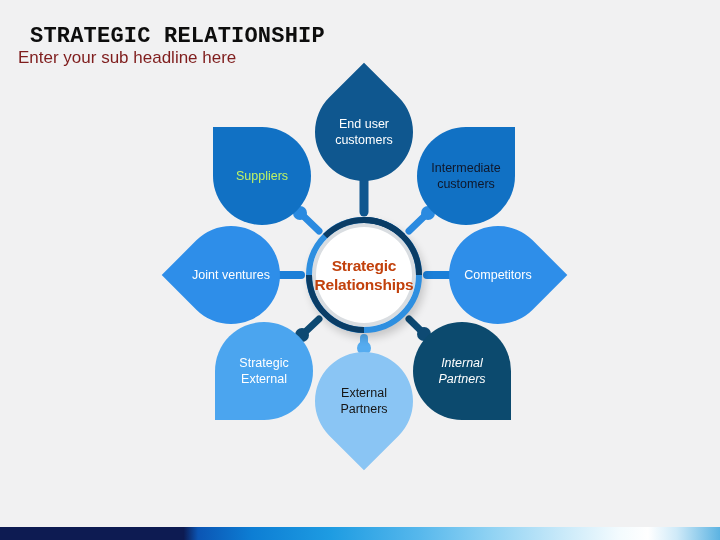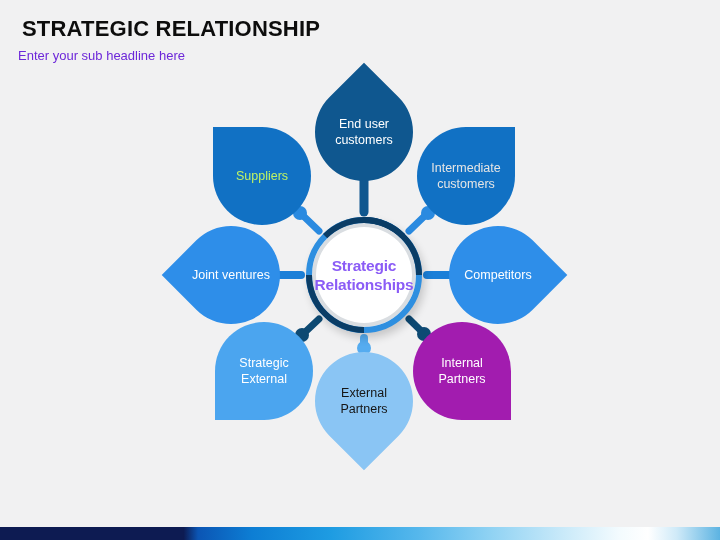--- a/index.html
+++ b/index.html
@@ -1,21 +1,21 @@
 <!DOCTYPE html>
 <html><head>
 <meta charset="utf-8">
 <style>
   html,body{margin:0;padding:0;}
   body{width:720px;height:540px;overflow:hidden;font-family:"Liberation Sans",sans-serif;}
   .stage{position:relative;width:720px;height:540px;background:#f1f1f2;overflow:hidden;}
 
-  .slide-title{position:absolute;left:18px;top:12px;margin:4px;font-size:22px;font-weight:bold;
-    color:#0d0d0d;letter-spacing:.2px;}
-  .slide-subtitle{position:absolute;left:18px;top:48px;font-size:13px;color:#6d28d9;}
+  .slide-title{position:absolute;left:18px;top:12px;margin:12px;font-size:22px;font-weight:bold;
+    color:#0d0d0d;letter-spacing:.2px;font-family:Liberation Mono, monospace;}
+  .slide-subtitle{position:absolute;left:18px;top:48px;font-size:17px;color:#7f1d1d;}
 
   #spokes{position:absolute;left:0;top:0;z-index:1;}
 
   .petal{position:absolute;width:98px;height:98px;z-index:2;}
   .pos-n {left:315px;top:83px; border-radius:0 50% 50% 50%;transform:rotate(45deg);}
   .pos-ne{left:417px;top:127px;border-radius:50% 0 50% 50%;}
   .pos-e {left:449px;top:226px;border-radius:50% 0 50% 50%;transform:rotate(45deg);}
   .pos-se{left:413px;top:322px;border-radius:50% 50% 0 50%;}
   .pos-s {left:315px;top:352px;border-radius:50% 50% 0 50%;transform:rotate(45deg);}
   .pos-sw{left:215px;top:322px;border-radius:50% 50% 50% 0;}
@@ -67,39 +67,39 @@
       <circle cx="302" cy="335" r="7" fill="#0e4a73"></circle>
       <line x1="301" y1="275" x2="234" y2="275" stroke="#1b7fd8" stroke-width="8" stroke-linecap="round"></line>
       <line x1="319" y1="231" x2="266" y2="180" stroke="#2a8ae0" stroke-width="7" stroke-linecap="round"></line>
       <circle cx="300" cy="213" r="7" fill="#2a8ae0"></circle>
     </svg>
 
   <div class="petal pos-n rot" style="background: rgb(15, 87, 143);">
       <span class="plabel" style="color: rgb(255, 255, 255);">End user customers</span>
     </div>
   <div class="petal pos-ne" style="background: rgb(17, 113, 196);">
-      <span class="plabel" style="color: #e5e5e5;">Intermediate customers</span>
+      <span class="plabel" style="color: #0f172a;">Intermediate customers</span>
     </div>
   <div class="petal pos-e rot" style="background: rgb(46, 142, 233);">
       <span class="plabel" style="color: rgb(255, 255, 255);">Competitors</span>
     </div>
-  <div class="petal pos-se" style="background: #a21caf;">
+  <div class="petal pos-se" style="background: #0c4a6e; font-style: italic;">
       <span class="plabel" style="color: rgb(255, 255, 255);">Internal Partners</span>
     </div>
   <div class="petal pos-s rot" style="background: rgb(138, 197, 244);">
       <span class="plabel" style="color: rgb(22, 22, 22);">External Partners</span>
     </div>
   <div class="petal pos-sw" style="background: rgb(75, 165, 239);">
       <span class="plabel" style="color: rgb(255, 255, 255);">Strategic External</span>
     </div>
   <div class="petal pos-w rot" style="background: rgb(46, 142, 233);">
       <span class="plabel" style="color: rgb(255, 255, 255);">Joint ventures</span>
     </div>
   <div class="petal pos-nw" style="background: rgb(17, 113, 196);">
       <span class="plabel" style="color: #bef264;">Suppliers</span>
     </div>
 
   <div class="center-circle" style="border-color: rgb(46, 143, 224); background: rgb(255, 255, 255); --ring-dark: #0a3d66;">
-    <span class="center-label" style="color: #8b5cf6;">Strategic Relationships</span>
+    <span class="center-label" style="color: #c2410c;">Strategic Relationships</span>
   </div>
 
   <div class="footer-bar"></div>
 </div>
 
 </body></html>

